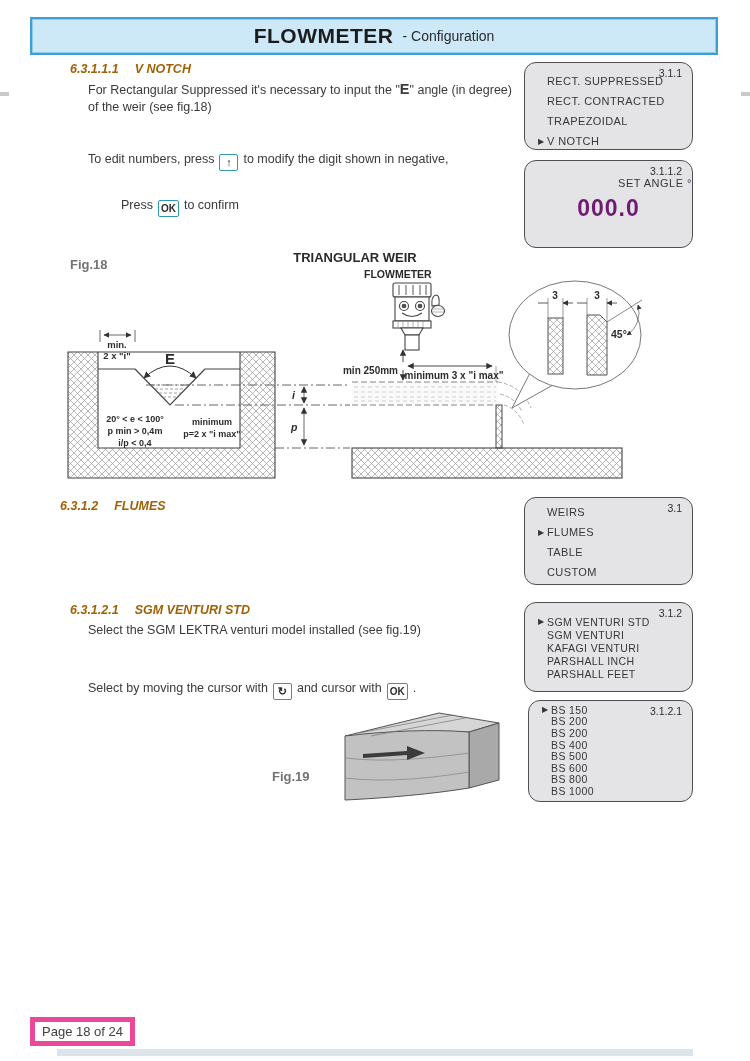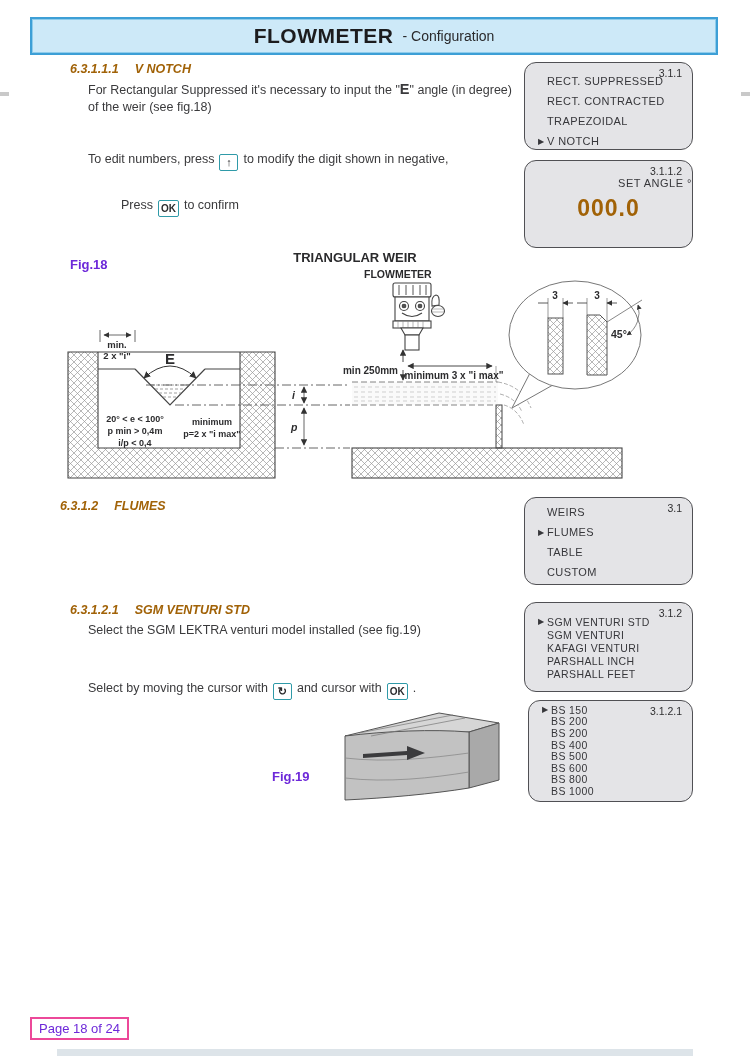--- a/index.html
+++ b/index.html
@@ -31,32 +31,32 @@
   .lcd .items{position:absolute;left:13px;right:8px;}
   .lcd .row{display:flex;align-items:center;font-size:11px;color:#37373b;letter-spacing:.4px;white-space:nowrap;}
   .lcd .cursor{display:inline-block;width:9px;font-size:8px;flex:none;}
   .lcd-a .items{top:8px;} .lcd-a .row{height:20px;}
   .lcd-b .items{top:4px;} .lcd-b .row{height:20px;}
   .lcd-c .items{top:12px;} .lcd-c .row{height:13px;font-size:10.5px;}
   .lcd-d .items{top:3px;} .lcd-d .row{height:11.6px;font-size:10.5px;}
   .set-angle-label{position:absolute;top:16px;left:0;width:100%;text-align:right;
       font-size:11px;letter-spacing:.5px;color:#37373b;}
   .set-angle-value{position:absolute;top:34px;left:0;width:100%;text-align:center;
-      font-size:23px;font-weight:bold;color:#a16207;letter-spacing:1px;}
-
-  
-  .fig-label{position:absolute;font-weight:bold;font-size:13px;color:#6d28d9;}
+      font-size:23px;font-weight:bold;color:#701a75;letter-spacing:1px;}
+
+  
+  .fig-label{position:absolute;font-weight:bold;font-size:13px;color:#737373;}
   .weir-title{position:absolute;left:252px;top:250px;width:206px;text-align:center;
       font-weight:bold;font-size:13px;color:#2a2a2c;}
   .flowmeter-label{position:absolute;left:364px;top:268px;font-weight:bold;font-size:10.5px;color:#2a2a2c;}
   svg text{font-family:"Liberation Sans",sans-serif;fill:#2c2c2e;}
 
   
-  .page-badge{position:absolute;left:30px;top:1017px;border:2px solid #ec4899;
-      color:#6d28d9;font-size:13px;padding:2px 7px;background:#fff;}
+  .page-badge{position:absolute;left:30px;top:1017px;border:5px solid #ec4899;
+      color:#404040;font-size:13px;padding:2px 7px;background:#fff;}
   .bottom-strip{position:absolute;left:57px;top:1049px;width:636px;height:7px;background:#dde4e9;}
   .edge-mark{position:absolute;width:9px;height:4px;background:#c9c9c9;top:92px;}
   .edge-mark.l{left:0;} .edge-mark.r{right:0;}
 </style>
 </head>
 <body>
 
 <div class="page">
 
   <div class="header-box">

